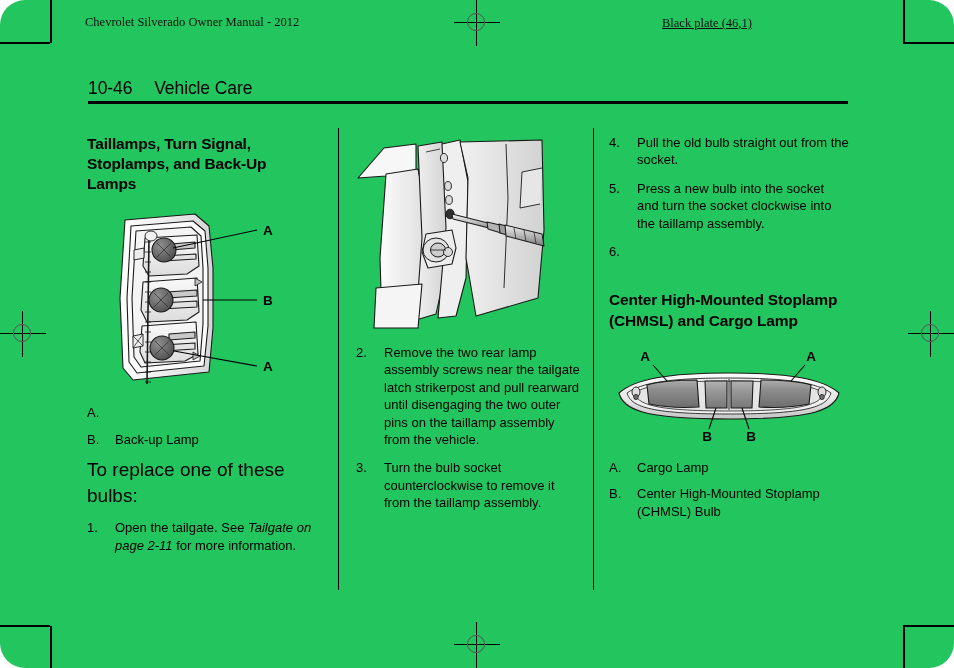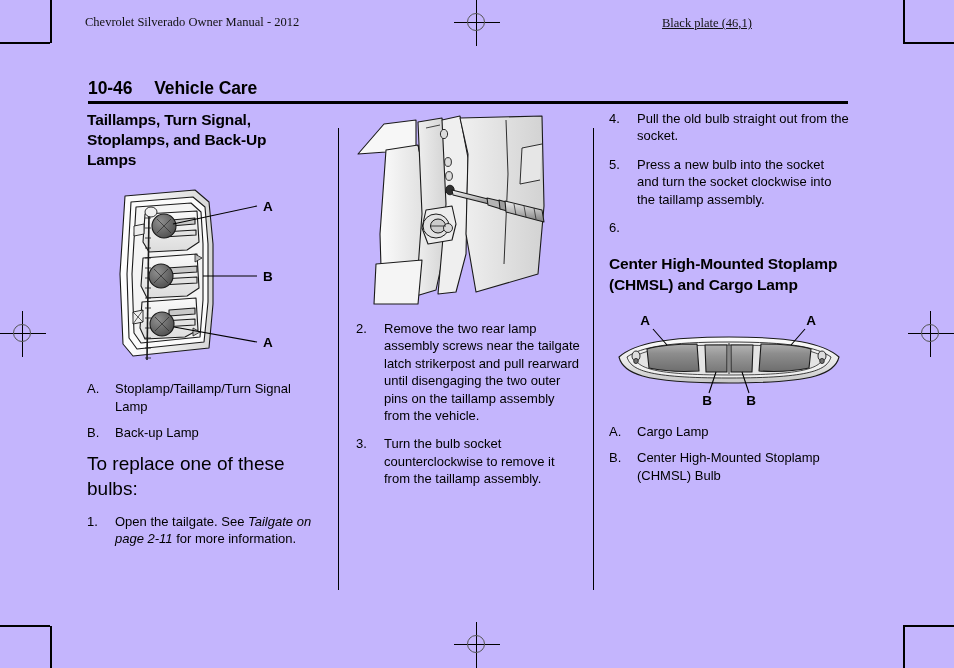--- a/index.html
+++ b/index.html
@@ -9,21 +9,22 @@
   }
   body {
     font-family: "Liberation Sans", sans-serif;
     color: #000000;
   }
   #page {
     position: relative;
     width: 954px;
     height: 668px;
     overflow: hidden;
-    background: #c4b5fd;
+    background: #22c55e;
+    border-radius: 25px;
   }
 
   
   .crop-v, .crop-h {
     position: absolute;
     background: #000;
   }
   .crop-v { width: 1.6px; }
   .crop-h { height: 1.6px; }
 
@@ -66,21 +67,21 @@
 
   
   #page-title-row {
     position: absolute;
     left: 88px;
     top: 78px;
     width: 760px;
   }
   #page-title-row .ptitle {
     font-size: 17.5px;
-    font-weight: bold;
+    font-weight: normal;
     letter-spacing: -0.1px;
     white-space: nowrap;
   }
   #page-title-row .pnum { margin-right: 22px; }
   #title-rule {
     position: absolute;
     left: 88px;
     top: 101px;
     width: 760px;
     height: 3.2px;
@@ -94,34 +95,34 @@
     width: 1px;
     height: 462px;
     background: #000;
   }
   #col-rule-1 { left: 338px; }
   #col-rule-2 { left: 593px; }
 
   
   .col {
     position: absolute;
-    top: 110px;
+    top: 134px;
   }
   #col-1 { left: 87px;  width: 232px; }
   #col-2 { left: 356px; width: 228px; }
   #col-3 { left: 609px; width: 240px; }
 
   h2.section-head {
     margin: 0 0 14px 0;
     font-size: 15.5px;
     font-weight: bold;
     line-height: 1.30;
     letter-spacing: -0.15px;
   }
-  h2.section-head.spaced-top { margin-top: 18px; }
+  h2.section-head.spaced-top { margin-top: 30px; }
 
   p.body-text {
     margin: 0 0 11px 0;
     font-size: 19px;
     line-height: 1.34;
   }
 
   
   .lrow {
     display: flex;
@@ -270,21 +271,20 @@
         </g>
 
         <text class="fig-label" x="176" y="27">A</text>
         <text class="fig-label" x="176" y="97">B</text>
         <text class="fig-label" x="176" y="163">A</text>
       </svg>
     </div>
 
     <div class="lrow tight">
       <span class="marker">A.</span>
-      <span class="ltext">Stoplamp/Taillamp/Turn Signal Lamp</span>
     </div>
     <div class="lrow tight">
       <span class="marker">B.</span>
       <span class="ltext">Back-up Lamp</span>
     </div>
 
     <p class="body-text">To replace one of these bulbs:</p>
 
     <div class="lrow">
       <span class="marker">1.</span>

